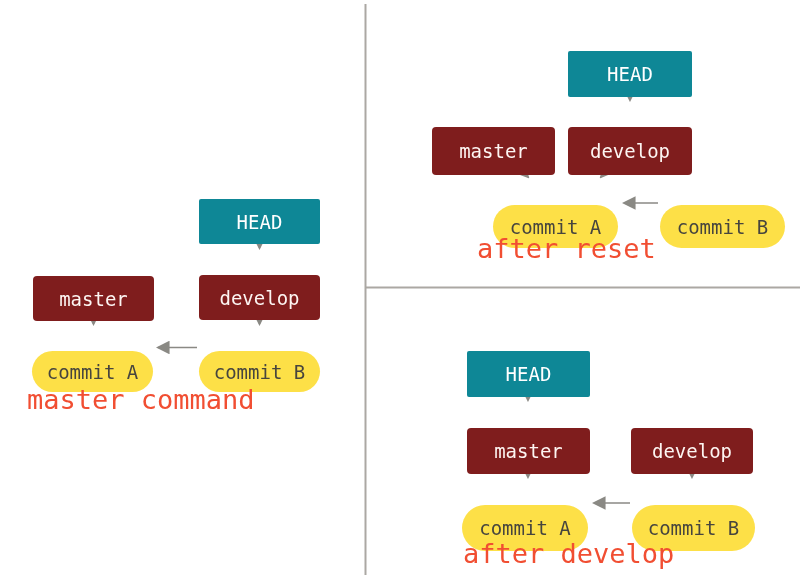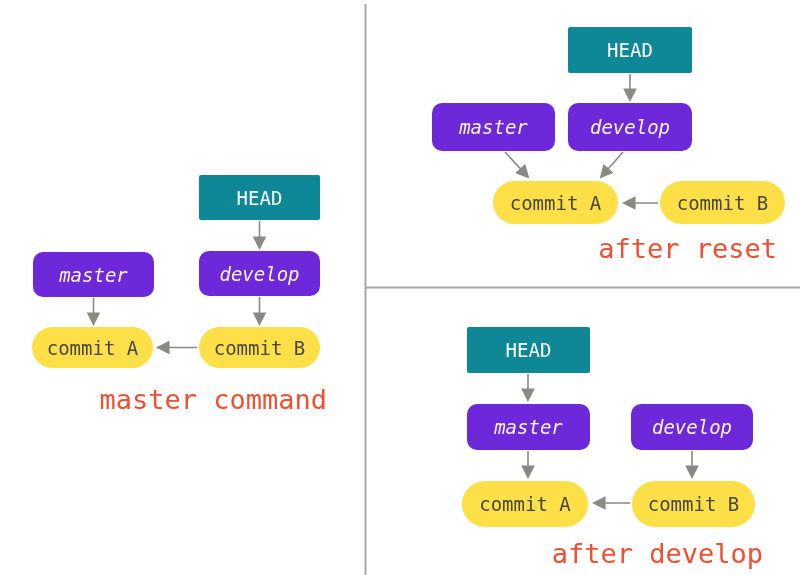--- a/index.html
+++ b/index.html
@@ -9,28 +9,29 @@
     background:#ffffff;
     font-family:"DejaVu Sans Mono","Liberation Mono",monospace;
     overflow:hidden;
   }
   #arrow-layer{position:absolute;left:0;top:0;width:800px;height:575px;z-index:1;}
   .node{
     position:absolute;z-index:2;
     display:flex;align-items:center;justify-content:center;
     font-size:19px;letter-spacing:0px;
     box-sizing:border-box;
+    margin-top:24px;
   }
   .node-head{background:#0e8796;color:#ffffff;border-radius:2px;}
-  .node-branch{background:#6d28d9;color:#fdf5f2;border-radius:10px;font-style:italic;}
+  .node-branch{background:#7f1d1d;color:#fdf5f2;border-radius:4px;}
   .node-commit{background:#fde047;color:#47453e;border-radius:999px;}
   .caption{
     position:absolute;z-index:2;
     color:#f14e32;font-size:27px;line-height:1;
-    text-align:right;white-space:nowrap;
+    text-align:left;white-space:nowrap;
   }
 </style>
 </head>
 <body>
 
 <div id="stage">
 
   <svg id="arrow-layer" viewBox="0 0 800 575" xmlns="http://www.w3.org/2000/svg">
     <defs>
       <marker id="ah" viewBox="0 0 10 10" refX="8.5" refY="5" markerWidth="8.5" markerHeight="8.5" orient="auto-start-reverse">

